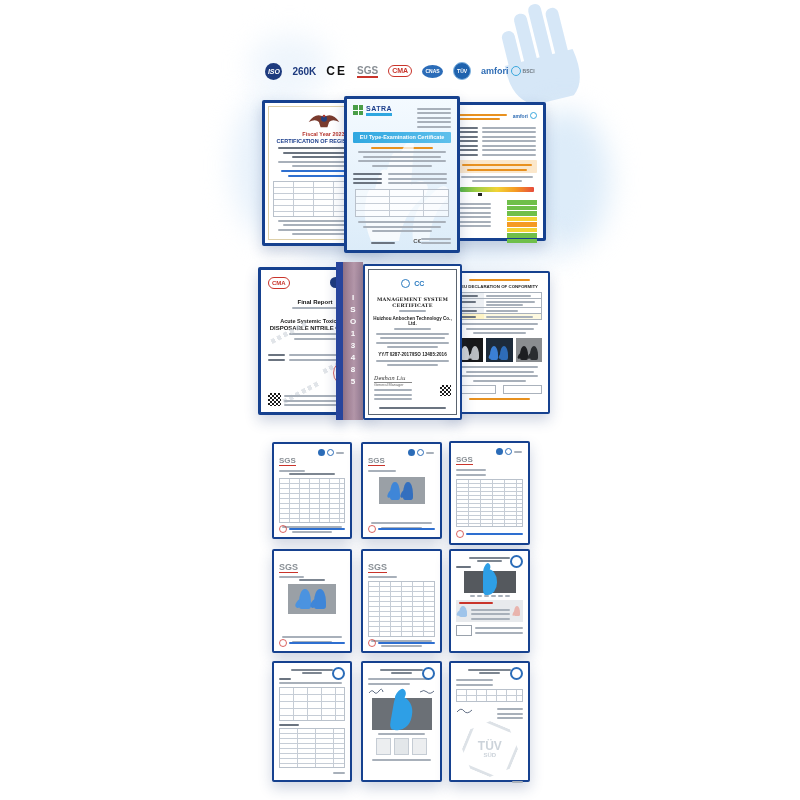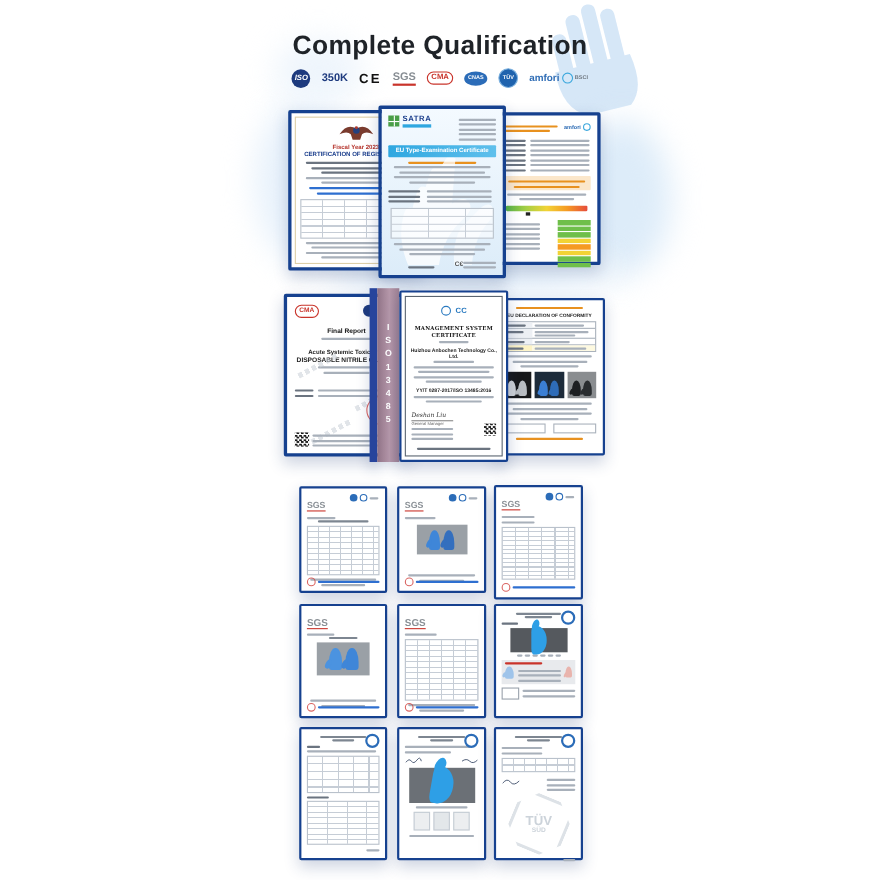--- a/index.html
+++ b/index.html
@@ -65,24 +65,23 @@
       <rect x="46" y="2" width="13" height="64" rx="6"></rect>
       <rect x="62" y="10" width="13" height="58" rx="6"></rect>
       <path d="M10 55 Q8 90 30 100 L70 100 Q86 88 80 55 Z"></path>
     </g>
   </svg>
   <div class="blob" style="left:232px;top:90px;width:90px;height:150px;background:#e7f1fb;"></div>
   <div class="blob" style="left:520px;top:110px;width:90px;height:140px;background:#ddecf9;"></div>
   <div class="blob" style="left:300px;top:225px;width:260px;height:45px;background:#e3eef9;"></div>
   <div class="blob" style="left:250px;top:35px;width:80px;height:60px;background:#eef5fc;"></div>
 
-  <div class="title">Complete Qualification</div>
   <div class="badges">
     <span class="badge iso-b">ISO</span>
-    <span class="badge b510">350K</span>
+    <span class="badge b510">260K</span>
     <span class="badge ce-b">CE</span>
     <span class="badge sgs-b">SGS</span>
     <span class="badge cma-b">CMA</span>
     <span class="badge cnas-b">CNAS</span>
     <span class="badge tuv-b">TÜV</span>
     <span class="badge">
       <span class="amf-b">amfori</span>
       <span class="amf-dot"></span>
       <span class="amf-sub">BSCI</span>
     </span>

